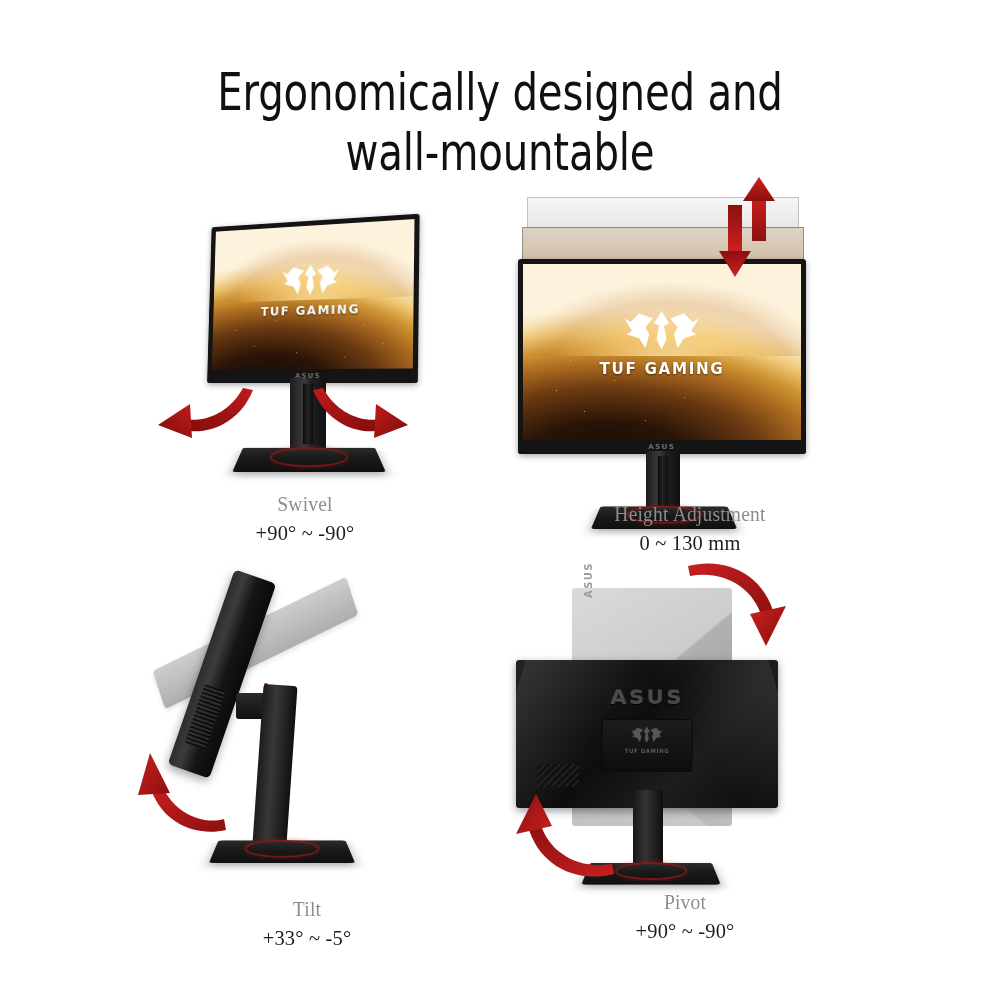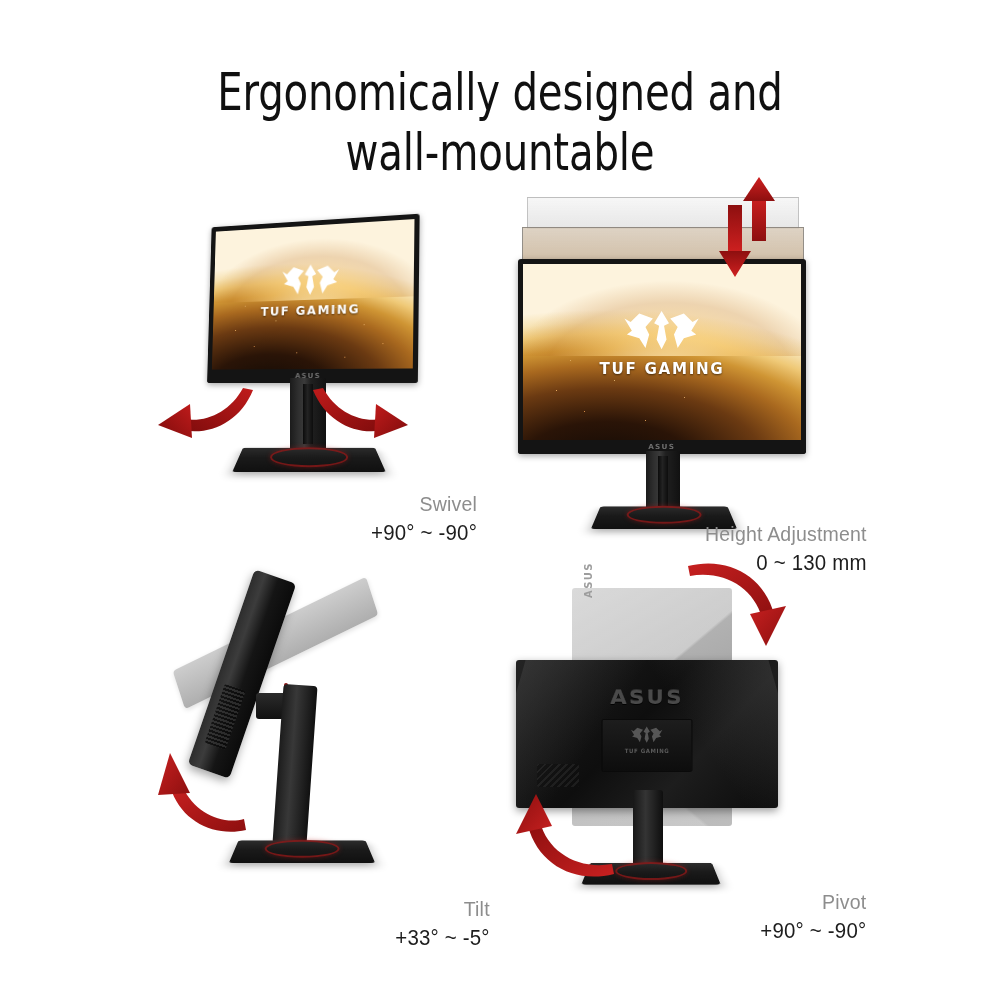--- a/index.html
+++ b/index.html
@@ -23,26 +23,26 @@
     line-height:60px;
     letter-spacing:-0.2px;
     transform:scaleX(0.86);
   }
   .title .l2{display:block;}
 
   
   .cell{position:absolute;}
   #cell-swivel{left:120px;top:190px;width:370px;height:370px;}
   #cell-height{left:500px;top:175px;width:380px;height:385px;}
-  #cell-tilt  {left:152px;top:565px;width:350px;height:390px;}
+  #cell-tilt  {left:132px;top:565px;width:350px;height:390px;}
   #cell-pivot {left:490px;top:560px;width:390px;height:395px;}
 
   .caption{
-    position:absolute;left:0;width:100%;text-align:right;
-    font-family:Liberation Sans, sans-serif;
+    position:absolute;left:0;width:100%;text-align:center;
+    font-family:Liberation Serif, serif;
   }
   .cap-label{
     display:block;font-size:21px;color:#8d8d8d;font-weight:400;
     line-height:28px;letter-spacing:0.2px;transform:scaleX(0.93);
   }
   .cap-value{
     display:block;font-size:22px;color:#1d1d1d;font-weight:500;
     line-height:30px;letter-spacing:0.2px;transform:scaleX(0.93);
   }
 
@@ -302,21 +302,21 @@
           <rect x="40" y="18" width="14" height="46" fill="url(#gUp)"></rect>
           <path d="M47 0 L63 24 L31 24 Z" fill="url(#gUp)"></path>
         </g>
         <g>
           <rect x="16" y="28" width="14" height="48" fill="url(#gDn)"></rect>
           <path d="M23 100 L7 74 L39 74 Z" fill="url(#gDn)"></path>
         </g>
       </svg>
     </div>
 
-    <div class="caption" style="top:325px;margin-top:20px;">
+    <div class="caption" style="top:325px;">
       <span class="cap-label">Height Adjustment</span>
       <span class="cap-value">0 ~ 130 mm</span>
     </div>
   </div>
 
   <div class="cell" id="cell-tilt">
 
     <div class="ghost" style="left:16px;top:58px;width:215px;height:40px;
                 background:linear-gradient(180deg,#cdcdcd,#aeaeae);
                 border-radius:4px;

